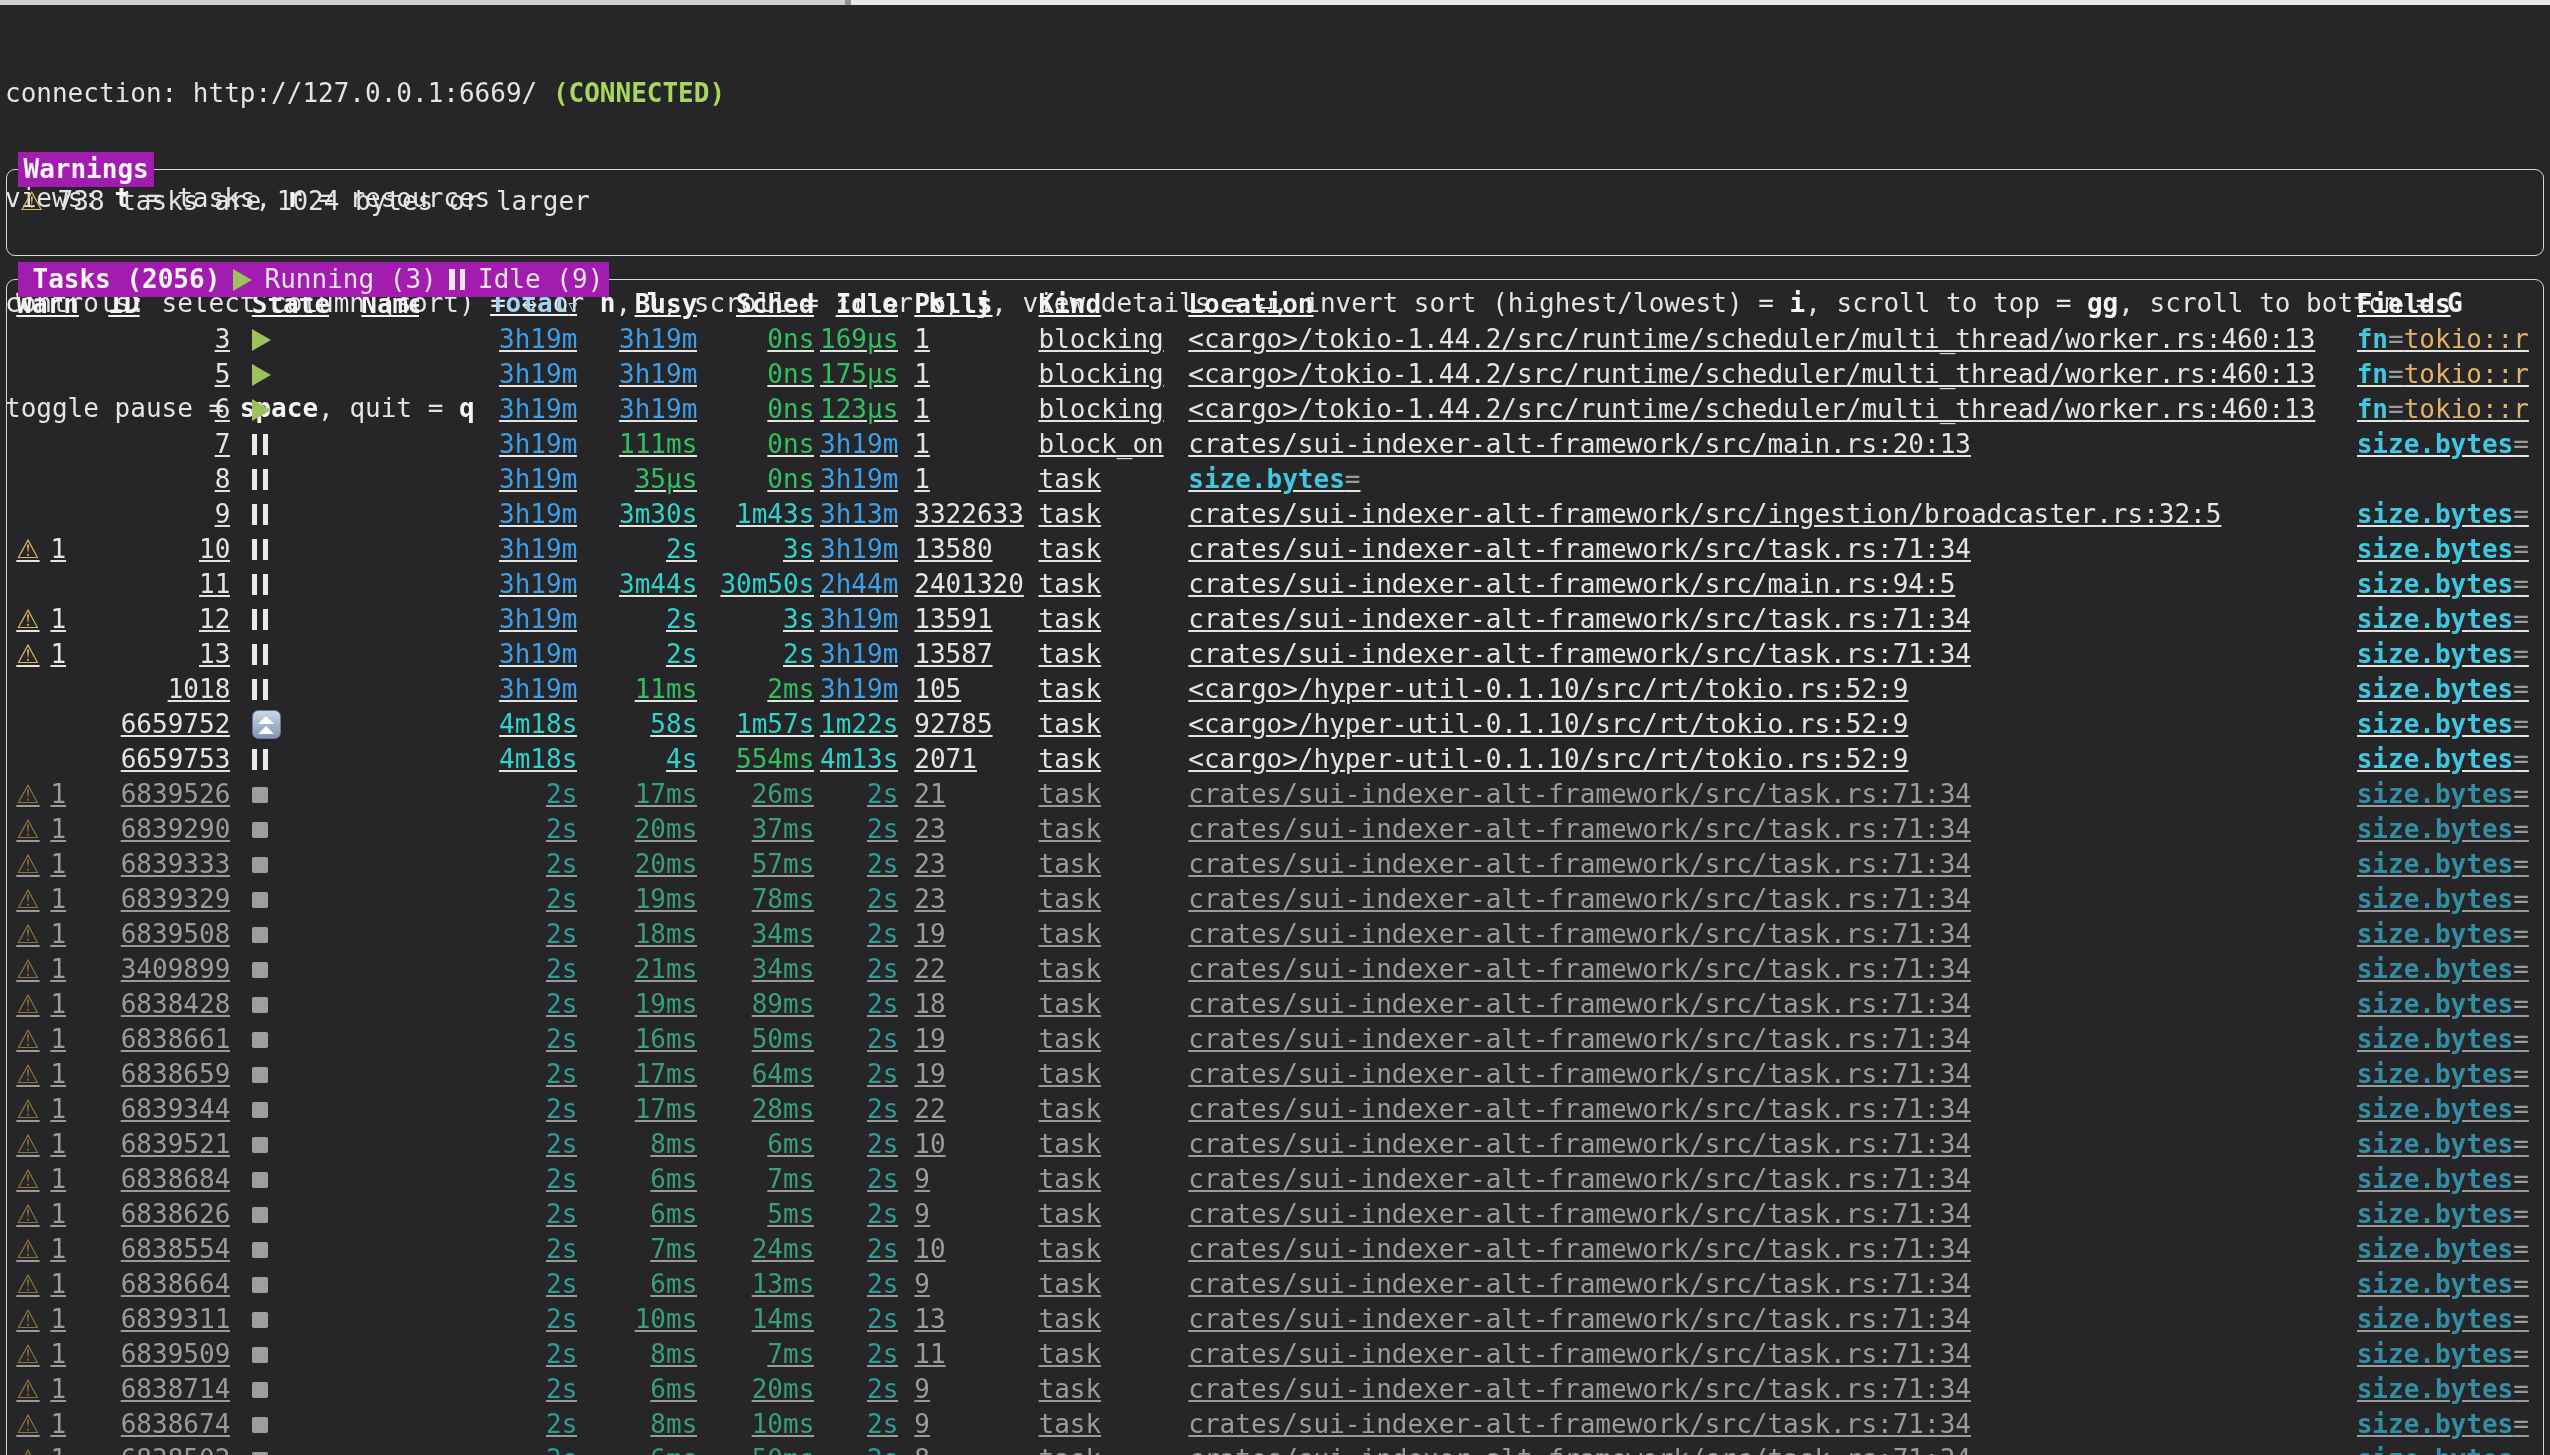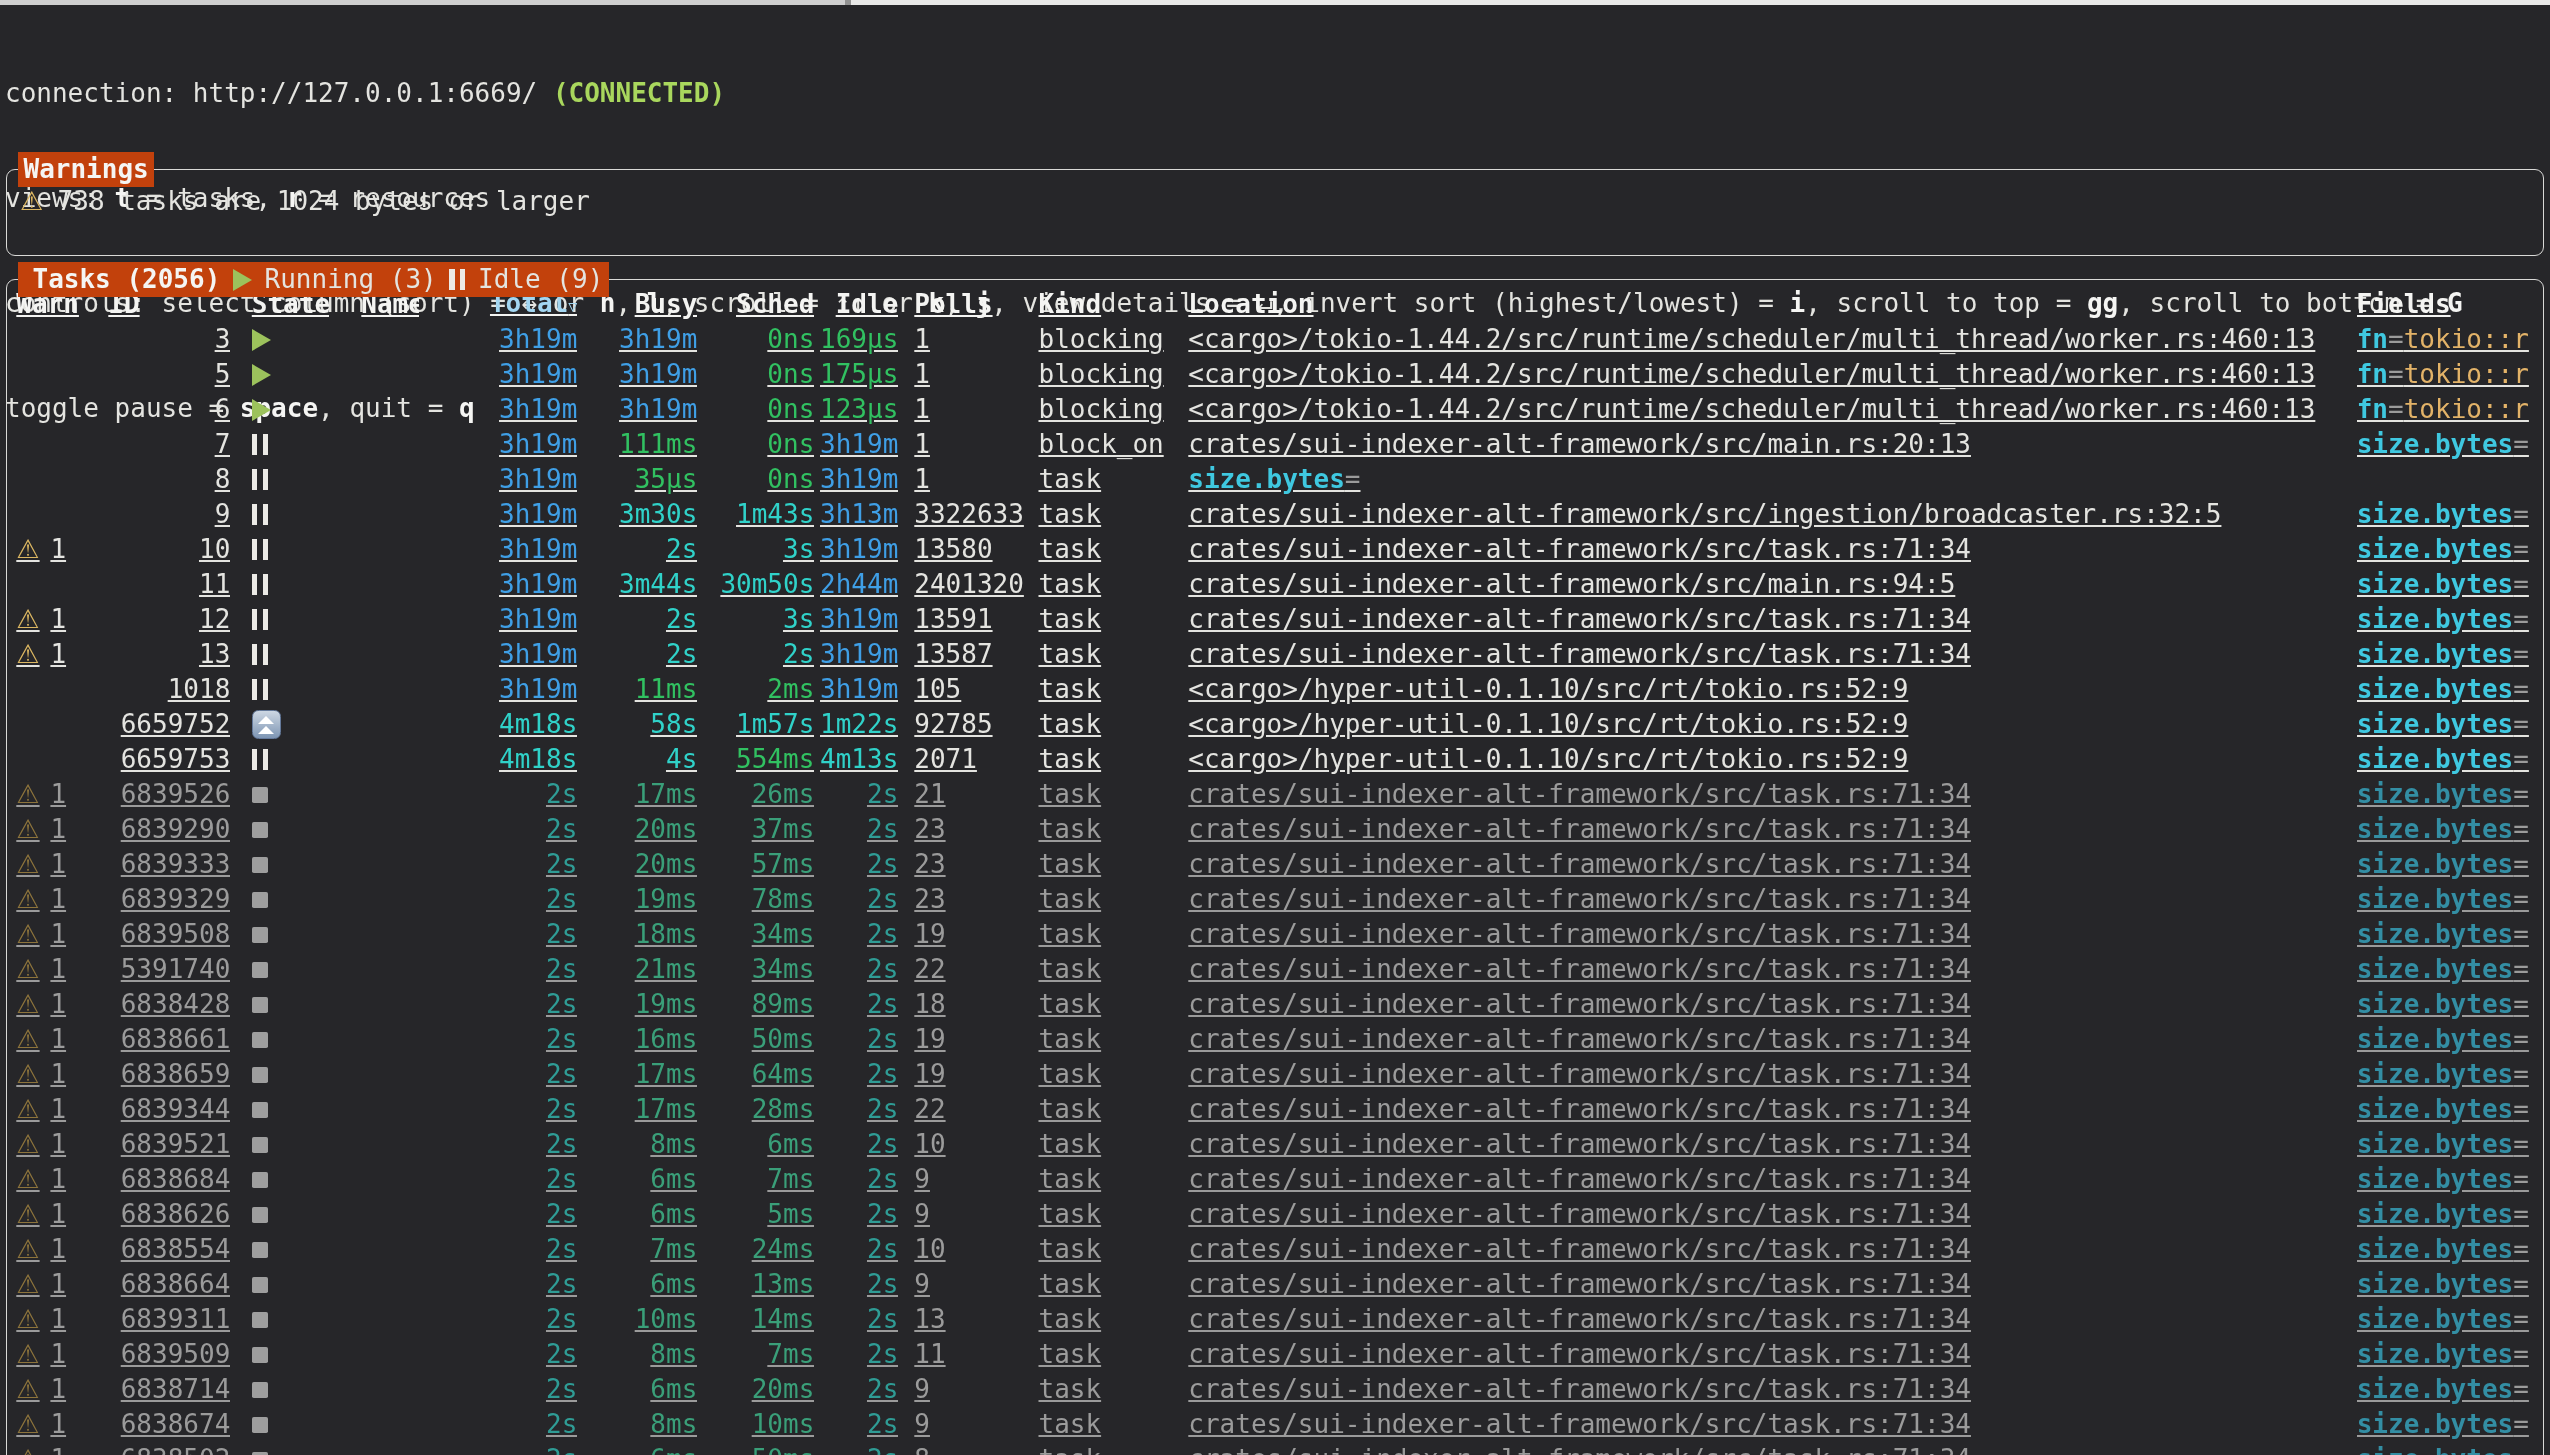--- a/index.html
+++ b/index.html
@@ -15,21 +15,21 @@
     background:linear-gradient(90deg,#cfcfcf 0,#cfcfcf 845px,#929292 845px,#929292 851px,#e8e8e7 851px,#e8e8e7 100%);
   }
   
   .hdr { position:absolute; top:6.3px; left:5px; right:0; white-space:pre; }
   .hline { height:35px; overflow:hidden; }
   .k { font-weight:bold; color:#f5f5f3; }
   .connected { font-weight:bold; color:#a9d75d; }
   
   .panel { position:absolute; border:1.8px solid #d9d9d7; border-radius:9px; }
   .panel-title {
-    position:absolute; top:-18px; left:10.8px; background:#c2410c; padding:0 5.4px;
+    position:absolute; top:-18px; left:10.8px; background:#a21caf; padding:0 5.4px;
     font-weight:bold; color:#f5f5f3; display:flex; align-items:center; gap:12.6px; white-space:pre;
   }
   .warnings-panel { left:6.3px; right:6.3px; top:169px; height:87px; }
   .warn-row { display:flex; align-items:center; gap:14.4px; padding:14.4px 0 0 12.6px; }
   .warn-glyph { color:#dcb762; font-family:"DejaVu Sans",sans-serif; }
   .tasks-panel { left:6.3px; right:6.3px; top:279px; bottom:-14.4px; }
   .tasks-title .tlabel { font-weight:normal; color:#e4e4e0; }
   .tasks-title .tmain { font-weight:bold; color:#f5f5f3;margin-left:9px; }
   
   .play-tri { width:0; height:0; border-left:19px solid #9cc25c; border-top:11.7px solid transparent; border-bottom:11.7px solid transparent; }
@@ -469,21 +469,21 @@
           <div class="c c-busy dur-sub">18ms</div>
           <div class="c c-sched dur-sub">34ms</div>
           <div class="c c-idle dur-s">2s</div>
           <div class="c c-polls">19</div>
           <div class="c c-kind">task</div>
           <div class="c c-loc">crates/sui-indexer-alt-framework/src/task.rs:71:34</div>
           <div class="c c-fields"><span class="fk">size.bytes</span><span class="feq">=</span><span class="fv"></span></div>
         </div>
         <div class="row dim state-completed">
           <div class="c c-warn"><span class="w-ico">⚠</span><span class="w-n">1</span></div>
-          <div class="c c-id">5391740</div>
+          <div class="c c-id">3409899</div>
           <div class="c c-state">
             
             
             
             <span class="ic ic-done"></span>
           </div>
           <div class="c c-name"></div>
           <div class="c c-total dur-s">2s</div>
           <div class="c c-busy dur-sub">21ms</div>
           <div class="c c-sched dur-sub">34ms</div>

